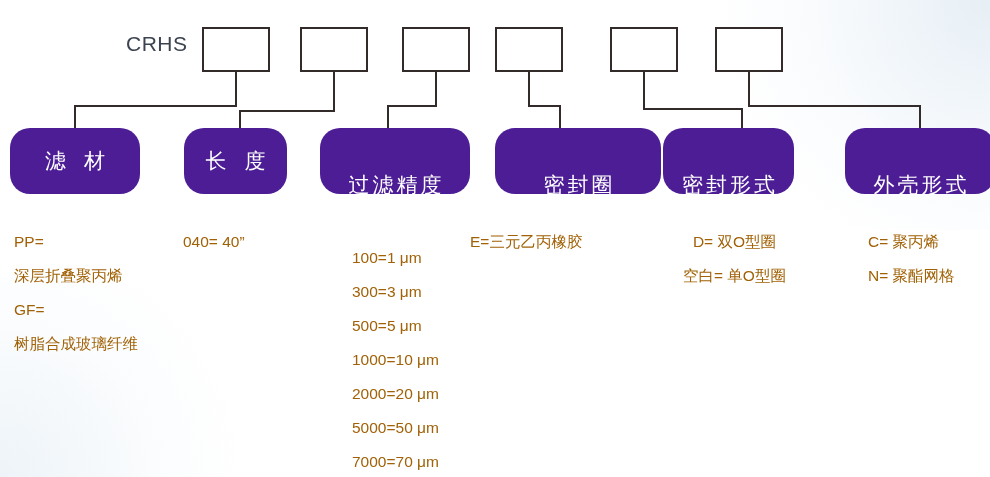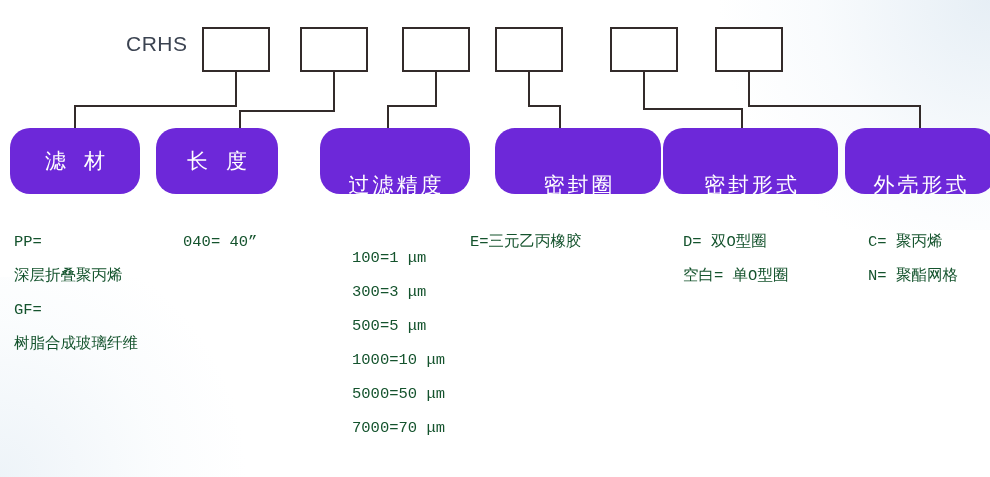--- a/index.html
+++ b/index.html
@@ -68,44 +68,43 @@
     background: #332b2a;
   }
   .line-v { width: 2px; }
   .line-h { height: 2px; }
 
   
   .pill {
     position: absolute;
     top: 128px;
     height: 66px;
-    background: #6d28d9;
+    background: #4c1d95;
     border-radius: 20px;
     display: flex;
     align-items: center;
     justify-content: center;
     box-sizing: border-box;
   }
   .pill-label {
     color: #ffffff;
     font-size: 21px;
     letter-spacing: 6px;
     text-indent: 6px;
     white-space: nowrap;
   }
   .pill.wide .pill-label { letter-spacing: 3px; text-indent: 3px; margin-top: 48px; }
 
   
   .legend-col {
     position: absolute;
     font-size: 15.5px;
-    color: #14532d;
+    color: #a16207;
     line-height: 34px;
     white-space: nowrap;
-    font-family: Liberation Mono, monospace;
   }
   .legend-line { white-space: nowrap; }
 </style>
 </head>
 <body>
 
 <div id="diagram">
 
   <div class="corner-wash"></div>
   <div class="corner-wash bl"></div>
@@ -140,33 +139,33 @@
   <div class="line-v" style="left:741px; top:108px; height:25px;"></div>
 
   <div class="line-v" style="left:748px; top:72px;  height:35px;"></div>
   <div class="line-h" style="left:748px; top:105px; width:173px;"></div>
   <div class="line-v" style="left:919px; top:105px; height:28px;"></div>
 
   <div class="pill" style="left:10px;  width:130px;">
     <span class="pill-label">滤 材</span>
   </div>
 
-  <div class="pill" style="left:156px; width:122px;">
+  <div class="pill" style="left:184px; width:103px;">
     <span class="pill-label">长 度</span>
   </div>
 
   <div class="pill wide" style="left:320px; width:150px;">
     <span class="pill-label">过滤精度</span>
   </div>
 
   <div class="pill wide" style="left:495px; width:166px;">
     <span class="pill-label">密封圈</span>
   </div>
 
-  <div class="pill wide" style="left:663px; width:175px;">
+  <div class="pill wide" style="left:663px; width:131px;">
     <span class="pill-label">密封形式</span>
   </div>
 
   <div class="pill wide" style="left:845px; width:150px;">
     <span class="pill-label">外壳形式</span>
   </div>
 
   <div class="legend-col" style="left:14px;  top:225px;">
     <div class="legend-line">PP=</div>
     <div class="legend-line">深层折叠聚丙烯</div>
@@ -176,29 +175,30 @@
 
   <div class="legend-col" style="left:183px; top:225px;">
     <div class="legend-line">040= 40”</div>
   </div>
 
   <div class="legend-col" style="left:352px; top:241px;">
     <div class="legend-line">100=1 μm</div>
     <div class="legend-line">300=3 μm</div>
     <div class="legend-line">500=5 μm</div>
     <div class="legend-line">1000=10 μm</div>
+    <div class="legend-line">2000=20 μm</div>
     <div class="legend-line">5000=50 μm</div>
     <div class="legend-line">7000=70 μm</div>
   </div>
 
   <div class="legend-col" style="left:470px; top:225px;">
     <div class="legend-line">E=三元乙丙橡胶</div>
   </div>
 
-  <div class="legend-col" style="left:683px; top:225px;">
+  <div class="legend-col" style="left:683px; top:225px;text-align:center;">
     <div class="legend-line">D= 双O型圈</div>
     <div class="legend-line">空白= 单O型圈</div>
   </div>
 
   <div class="legend-col" style="left:868px; top:225px;">
     <div class="legend-line">C= 聚丙烯</div>
     <div class="legend-line">N= 聚酯网格</div>
   </div>
 
 </div>

